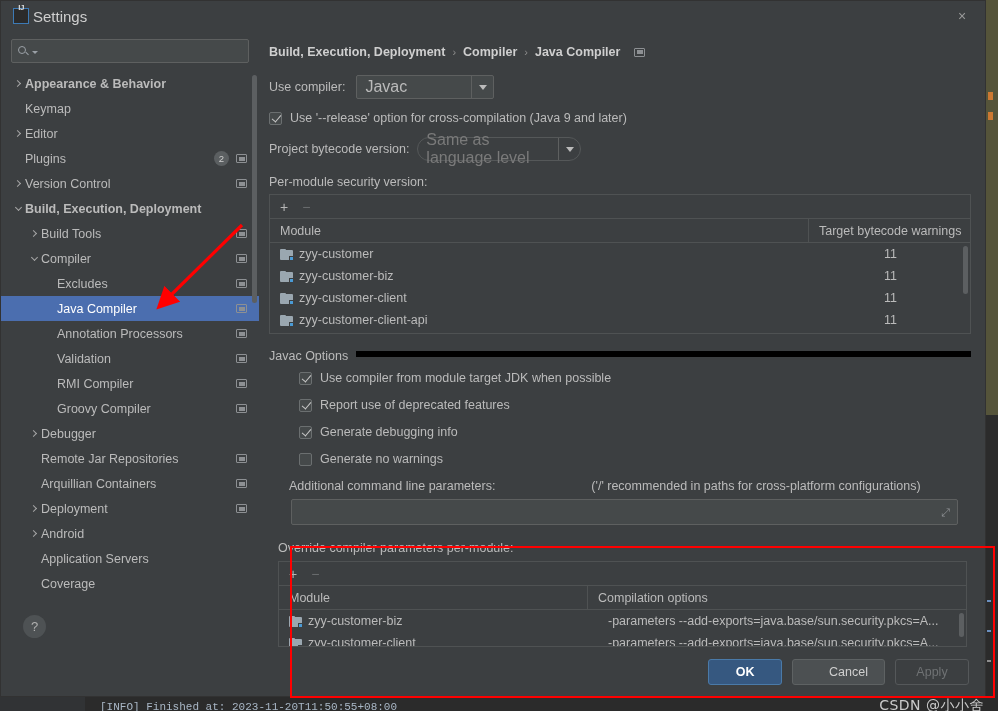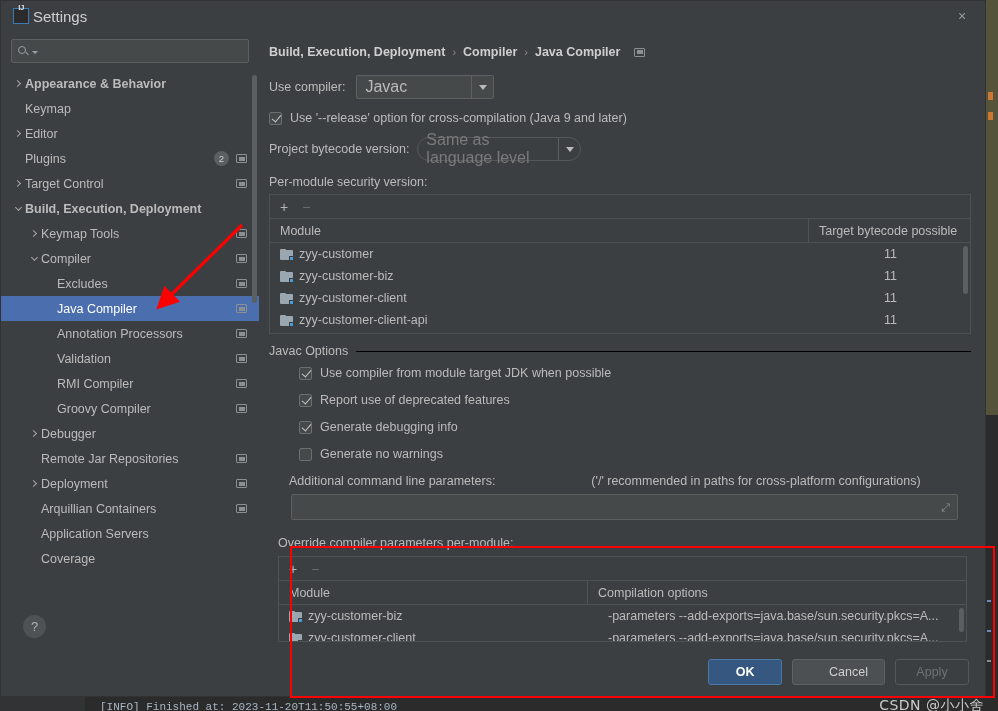--- a/index.html
+++ b/index.html
@@ -253,21 +253,21 @@
 
   
   .textfield {
     height:26px; background:#45494a; border:1px solid #5e6060; border-radius:2px;
     display:flex; align-items:center; justify-content:flex-end; padding-right:7px;
   }
   .expand-ic { color:#8d9093; font-size:11px; }
 
   
   .group {
-    position:relative; margin-top:8px; border-top:1px solid #000000;
+    position:relative; margin-top:8px; border-top:6px solid #000000;
   }
   .group-title {
     position:absolute; top:-8px; left:0; background:#3c3f41; padding-right:8px;
     font-size:12.5px; color:#bbbbbb;
   }
 
   
   #override-box {
     position:absolute; left:290px; top:546px; width:705px; height:152px;
     border: 2.5px solid #ff0000; pointer-events:none; z-index: 40;
@@ -363,34 +363,34 @@
             <div class="tree-row ind0">
               <span class="arrow"></span>
               <span class="label">Plugins</span>
               <span class="badge">2</span>
               <span class="proj-icon"></span>
             </div>
             <div class="tree-row ind0">
               <span class="arrow">
                 <span class="chev right"></span>
               </span>
-              <span class="label">Target Control</span>
+              <span class="label">Version Control</span>
               <span class="proj-icon"></span>
             </div>
             <div class="tree-row ind0 bold">
               <span class="arrow">
                 <span class="chev down"></span>
               </span>
               <span class="label">Build, Execution, Deployment</span>
             </div>
             <div class="tree-row ind1">
               <span class="arrow">
                 <span class="chev right"></span>
               </span>
-              <span class="label">Keymap Tools</span>
+              <span class="label">Build Tools</span>
               <span class="proj-icon"></span>
             </div>
             <div class="tree-row ind1">
               <span class="arrow">
                 <span class="chev down"></span>
               </span>
               <span class="label">Compiler</span>
               <span class="proj-icon"></span>
             </div>
             <div class="tree-row ind2">
@@ -428,30 +428,36 @@
                 <span class="chev right"></span>
               </span>
               <span class="label">Debugger</span>
             </div>
             <div class="tree-row ind1">
               <span class="arrow"></span>
               <span class="label">Remote Jar Repositories</span>
               <span class="proj-icon"></span>
             </div>
             <div class="tree-row ind1">
+              <span class="arrow"></span>
+              <span class="label">Arquillian Containers</span>
+              <span class="proj-icon"></span>
+            </div>
+            <div class="tree-row ind1">
               <span class="arrow">
                 <span class="chev right"></span>
               </span>
               <span class="label">Deployment</span>
               <span class="proj-icon"></span>
             </div>
             <div class="tree-row ind1">
-              <span class="arrow"></span>
-              <span class="label">Arquillian Containers</span>
-              <span class="proj-icon"></span>
+              <span class="arrow">
+                <span class="chev right"></span>
+              </span>
+              <span class="label">Android</span>
             </div>
             <div class="tree-row ind1">
               <span class="arrow"></span>
               <span class="label">Application Servers</span>
             </div>
             <div class="tree-row ind1">
               <span class="arrow"></span>
               <span class="label">Coverage</span>
             </div>
           </div>
@@ -502,21 +508,21 @@
       <div class="lbl" style="margin-top:14px;">Per-module security version:</div>
 
       <div class="tbl-wrap" style="margin-top:5px; height:140px;">
         <div class="tbl-toolbar">
           <span class="tb-icon">+</span>
           <span class="tb-icon dim">−</span>
         </div>
         <div class="tbl-head">
           <span class="c1" style="width:538px;">Module</span>
           <span class="divider"></span>
-          <span class="c2">Target bytecode possible</span>
+          <span class="c2">Target bytecode warnings</span>
         </div>
         <div class="tbl-body" style="height:90px;">
           <div id="per-module-rows">
               <div class="trow">
                 <span class="mod-icon">
                   <span class="tab"></span>
                   <span class="folder"></span>
                   <span class="sq"></span>
                 </span>
                 <span style="flex:0 0 530px;">zyy-customer</span>

